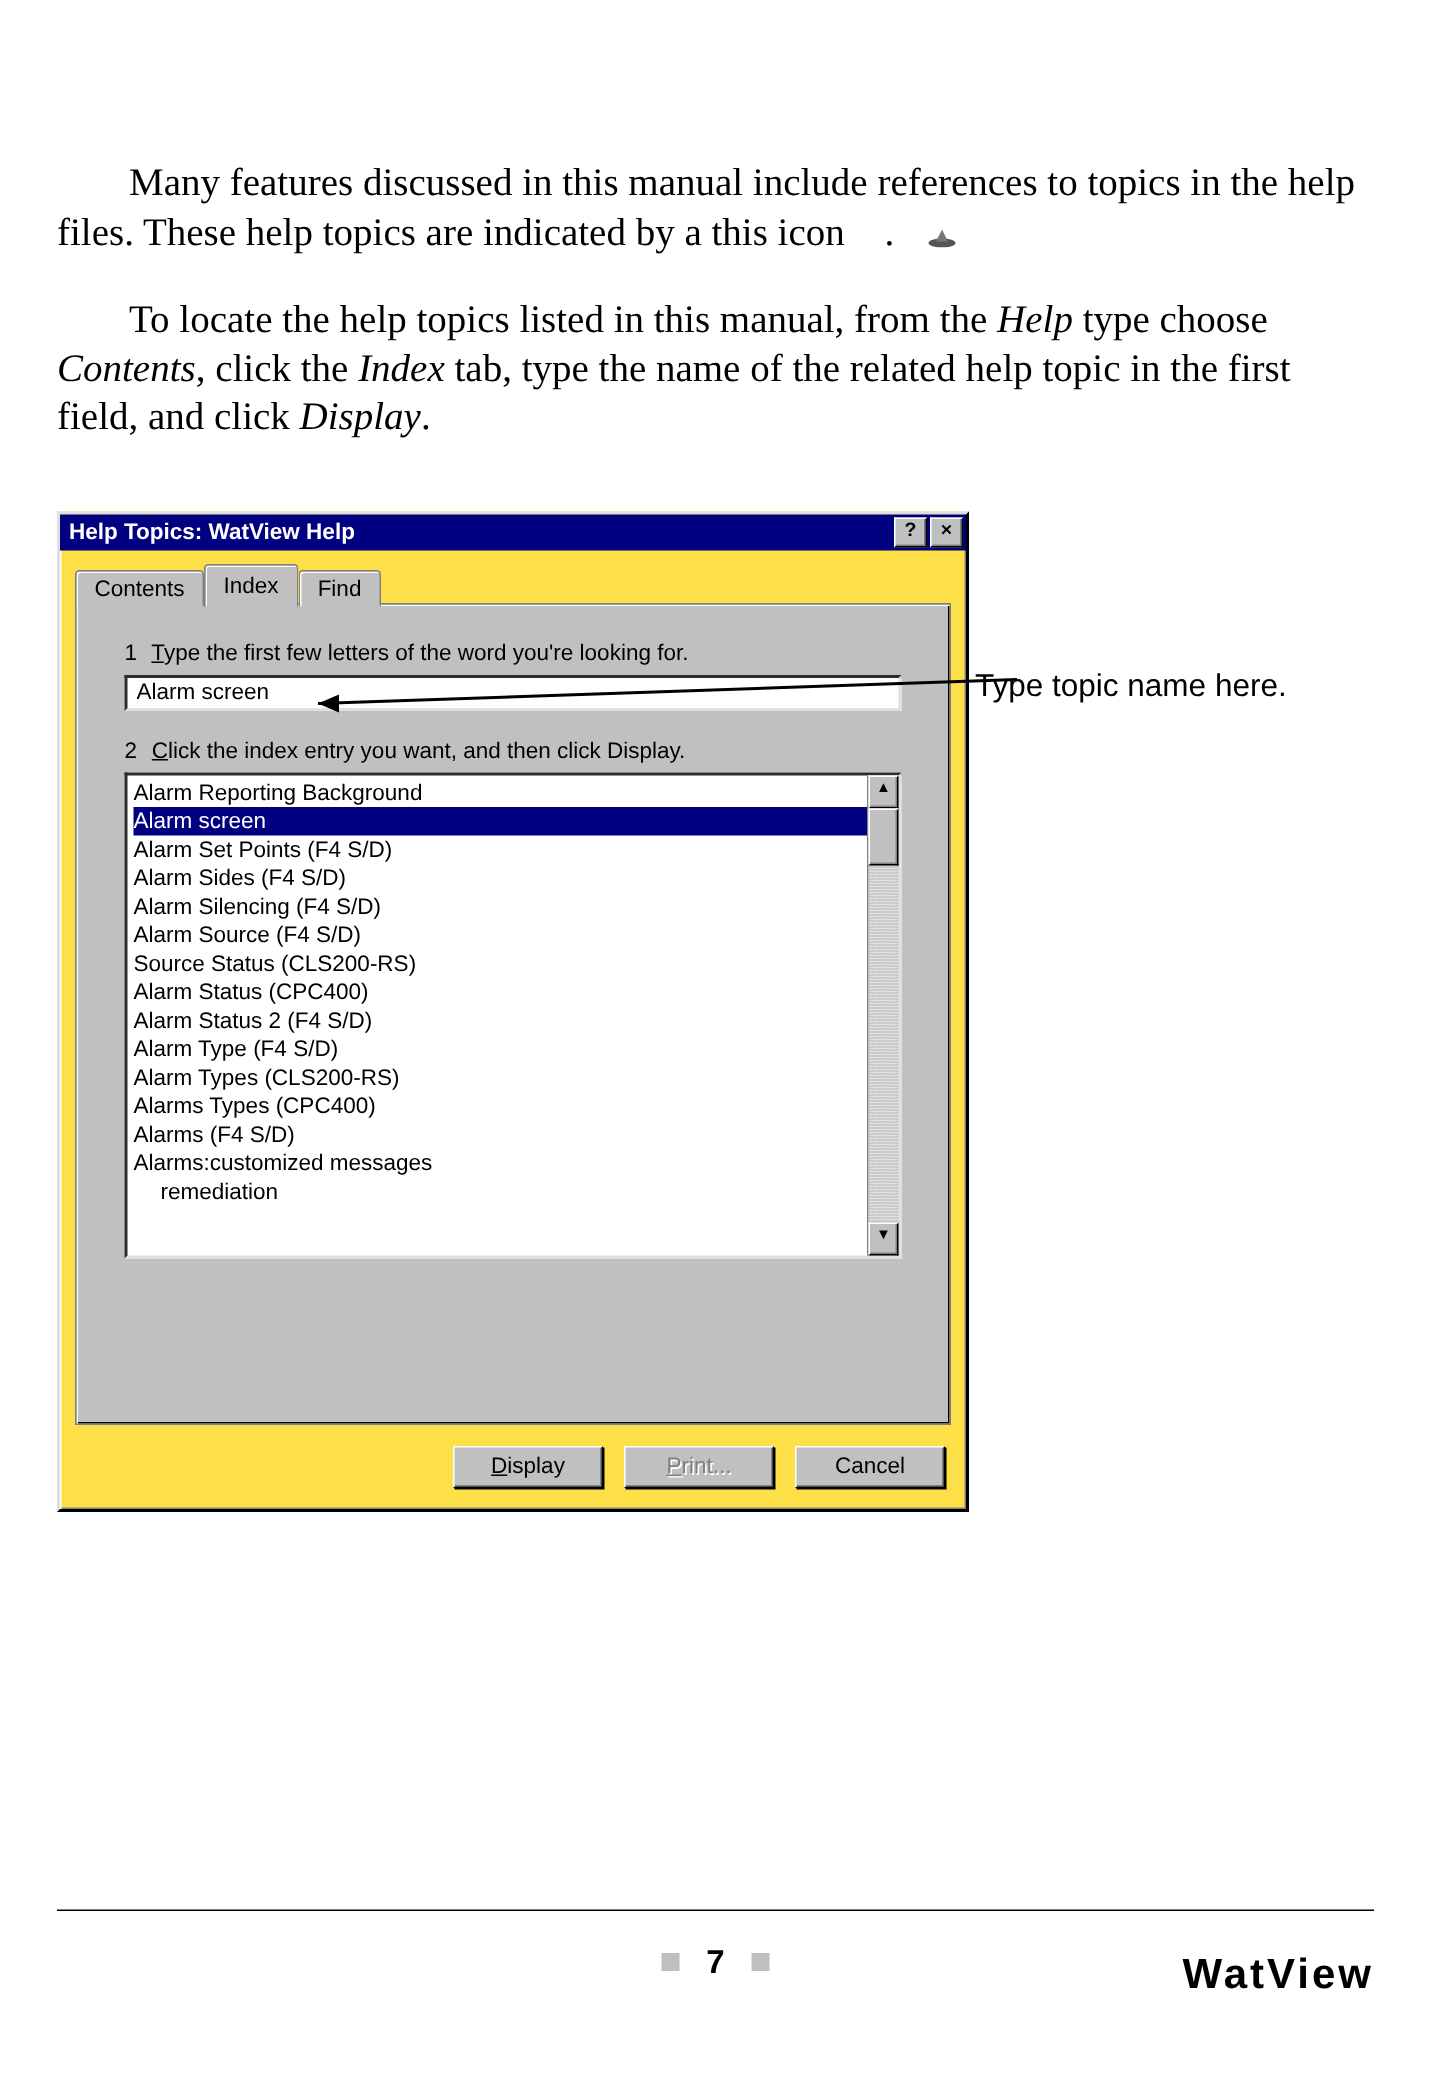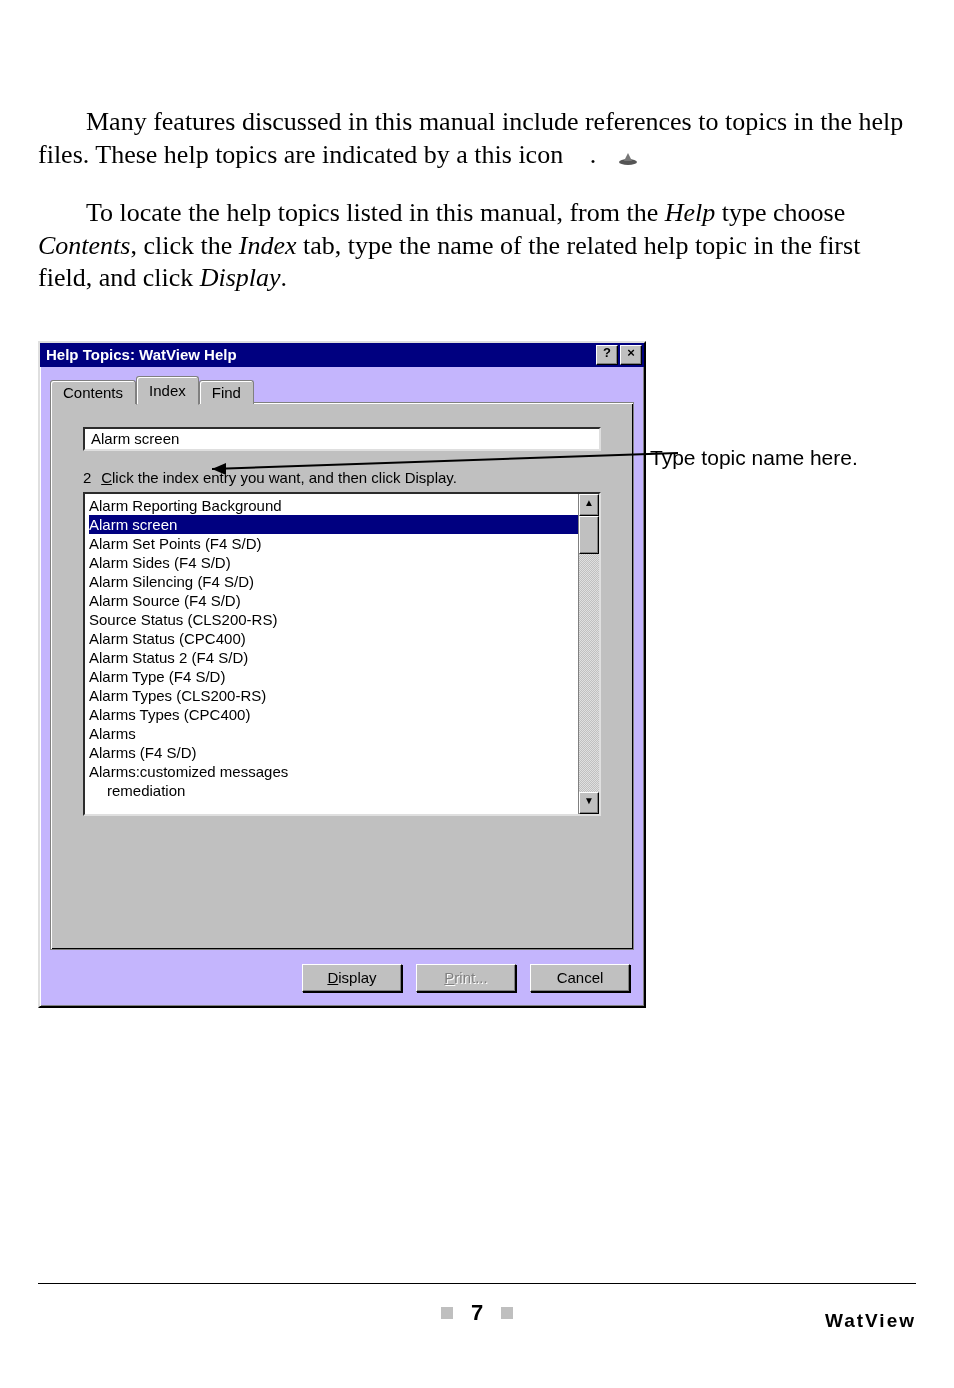--- a/index.html
+++ b/index.html
@@ -45,21 +45,21 @@
     margin-left: 4px;
     line-height: 1.25;
   }
 
   
   .dialog {
     width: 604px;
     font-family: "MS Sans Serif", Tahoma, Arial, sans-serif;
     font-size: 15px;
     color: #000;
-    background: #c4b5fd;
+    background: #fde047;
     border: 2px solid #000;
     border-top-color: #dfdfdf;
     border-left-color: #dfdfdf;
     box-shadow: inset 1px 1px 0 #fff, inset -1px -1px 0 #808080;
   }
   .titlebar {
     background: #000080;
     color: #fff;
     display: flex;
     align-items: center;
@@ -265,21 +265,21 @@
     display: inline-block;
     width: 12px; height: 12px;
     background: #bfbfbf;
     vertical-align: 1px;
   }
   .footer-right {
     margin-left: auto;
     font-family: Arial, Helvetica, sans-serif;
     font-weight: bold;
     letter-spacing: 2px;
-    font-size: 19px;
+    font-size: 28px;
     margin-top: 16px;
   }
   .spacer { width: 1px; }
 </style>
 </head>
 <body>
 
 <div class="page">
 
   <p class="body-text">
@@ -304,20 +304,24 @@
 
       <div class="dialog-body">
         <div class="tabs">
           <div class="tab">Contents</div>
           <div class="tab active">Index</div>
           <div class="tab">Find</div>
         </div>
 
         <div class="tab-pane">
 
+          <div class="instr">
+            <span class="num">1</span>
+            <span class="u">T</span><span>ype the first few letters of the word you're looking for.</span>
+          </div>
 
           <input type="text" class="textfield" value="Alarm screen" style="">
 
           <div class="instr">
             <span class="num">2</span>
             <span class="u">C</span><span>lick the index entry you want, and then click Display.</span>
           </div>
 
           <div class="listwrap">
             <div class="listbox" id="index-list">
@@ -326,21 +330,20 @@
                 <div class="item">Alarm Set Points (F4 S/D)</div>
                 <div class="item">Alarm Sides (F4 S/D)</div>
                 <div class="item">Alarm Silencing (F4 S/D)</div>
                 <div class="item">Alarm Source (F4 S/D)</div>
                 <div class="item">Source Status (CLS200-RS)</div>
                 <div class="item">Alarm Status (CPC400)</div>
                 <div class="item">Alarm Status 2 (F4 S/D)</div>
                 <div class="item">Alarm Type (F4 S/D)</div>
                 <div class="item">Alarm Types (CLS200-RS)</div>
                 <div class="item">Alarms Types (CPC400)</div>
-                <div class="item">Alarms</div>
                 <div class="item">Alarms (F4 S/D)</div>
                 <div class="item">Alarms:customized messages</div>
                 <div class="item indent">remediation</div>
               </div>
             <div class="scrollbar">
               <div class="sb-btn">▲</div>
               <div class="sb-track">
                 <div class="sb-thumb"></div>
               </div>
               <div class="sb-btn">▼</div>

